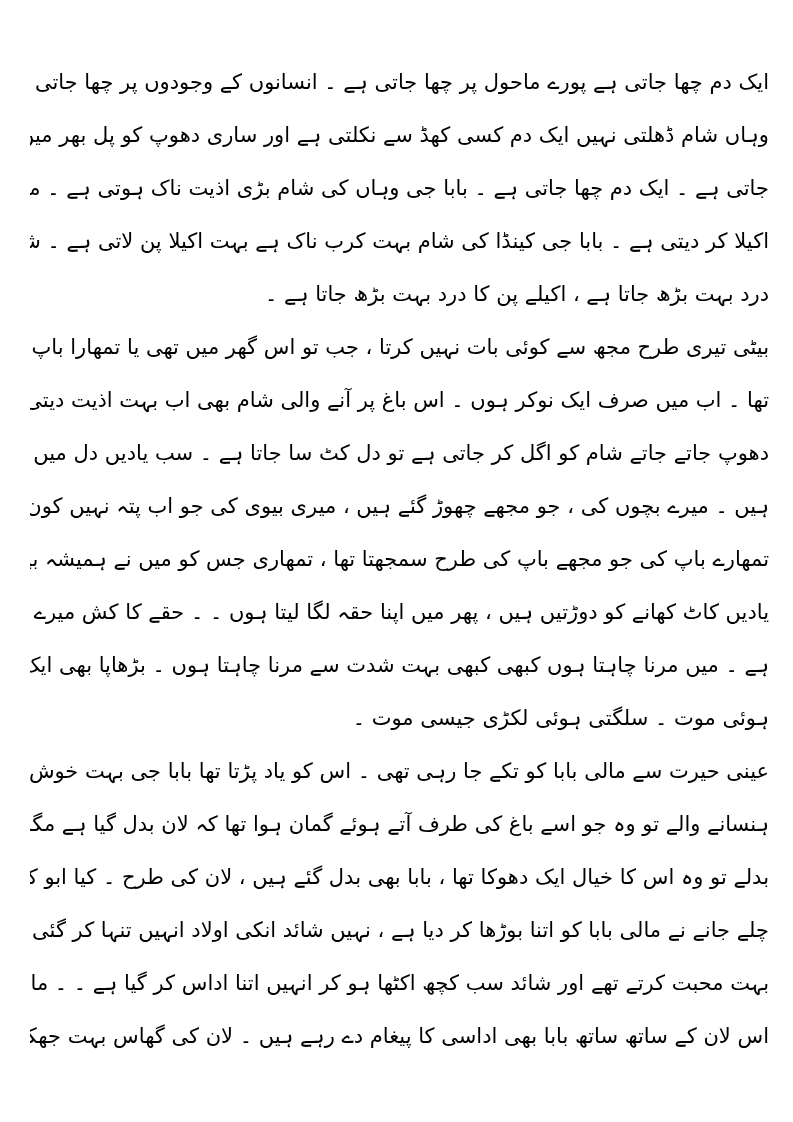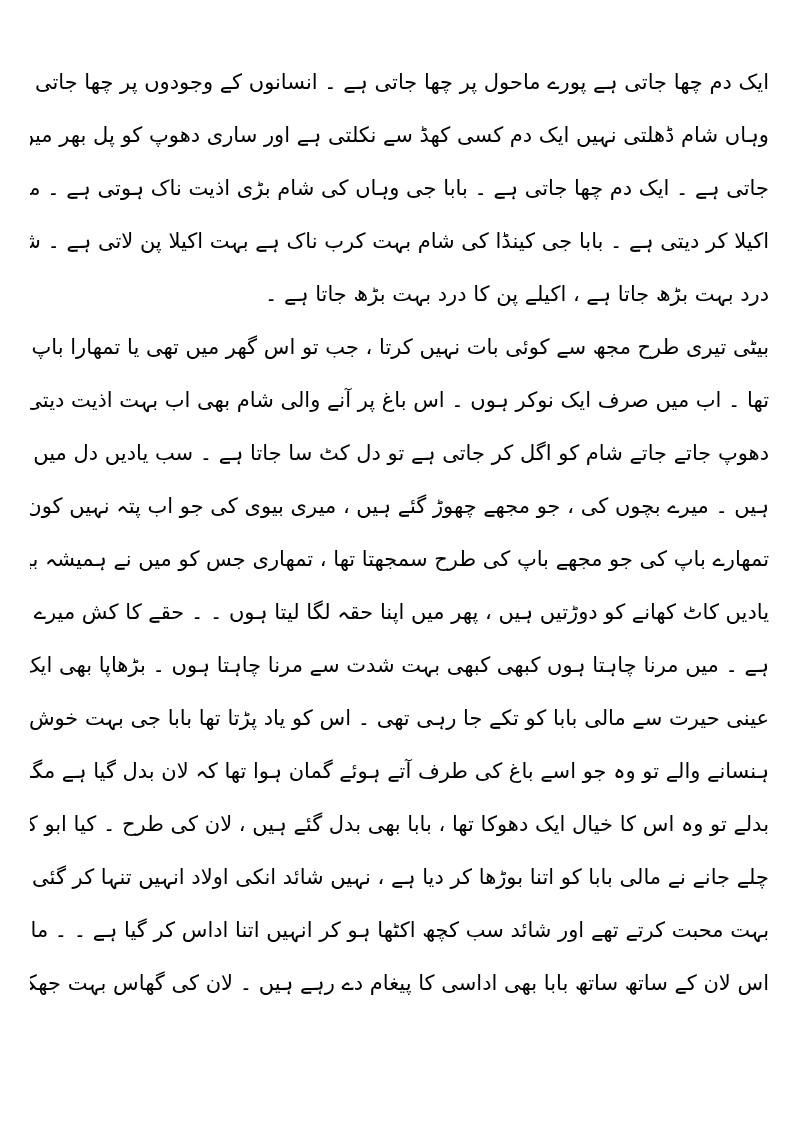--- a/index.html
+++ b/index.html
@@ -52,20 +52,21 @@
     <div class="line">اکیلا کر دیتی ہے ۔ بابا جی کینڈا کی شام بہت کرب ناک ہے بہت اکیلا پن لاتی ہے ۔ شام کے اترتے ہی</div>
     <div class="line para-end">درد بہت بڑھ جاتا ہے ، اکیلے پن کا درد بہت بڑھ جاتا ہے ۔</div>
 
     <div class="line">بیٹی تیری طرح مجھ سے کوئی بات نہیں کرتا ، جب تو اس گھر میں تھی یا تمھارا باپ تھا ، تو میں مالی بابا تھا ، کا کا</div>
     <div class="line">تھا ۔ اب میں صرف ایک نوکر ہوں ۔ اس باغ پر آنے والی شام بھی اب بہت اذیت دیتی ہے ، جب</div>
     <div class="line">دھوپ جاتے جاتے شام کو اگل کر جاتی ہے تو دل کٹ سا جاتا ہے ۔ سب یادیں دل میں گھر کرنے لگتی</div>
     <div class="line">ہیں ۔ میرے بچوں کی ، جو مجھے چھوڑ گئے ہیں ، میری بیوی کی جو اب پتہ نہیں کون سے آسمان پر ہو گی ،</div>
     <div class="line">تمھارے باپ کی جو مجھے باپ کی طرح سمجھتا تھا ، تمھاری جس کو میں نے ہمیشہ بیٹی مانا ہے ۔ یہ سب</div>
     <div class="line">یادیں کاٹ کھانے کو دوڑتیں ہیں ، پھر میں اپنا حقہ لگا لیتا ہوں ۔ ۔ حقے کا کش میرے آنسو اندر کھینچ لیتا</div>
     <div class="line">ہے ۔ میں مرنا چاہتا ہوں کبھی کبھی بہت شدت سے مرنا چاہتا ہوں ۔ بڑھاپا بھی ایک موت ہے بڑی سسکتی</div>
+    <div class="line para-end">ہوئی موت ۔ سلگتی ہوئی لکڑی جیسی موت ۔</div>
 
     <div class="line">عینی حیرت سے مالی بابا کو تکے جا رہی تھی ۔ اس کو یاد پڑتا تھا بابا جی بہت خوش رہنے والے تھے ، ہنسے</div>
     <div class="line">ہنسانے والے تو وہ جو اسے باغ کی طرف آتے ہوئے گمان ہوا تھا کہ لان بدل گیا ہے مگر بابا نہیں</div>
     <div class="line">بدلے تو وہ اس کا خیال ایک دھوکا تھا ، بابا بھی بدل گئے ہیں ، لان کی طرح ۔ کیا ابو کی وفات اور میرے</div>
     <div class="line">چلے جانے نے مالی بابا کو اتنا بوڑھا کر دیا ہے ، نہیں شائد انکی اولاد انہیں تنہا کر گئی ہے ، شائد بیوی سے</div>
     <div class="line">بہت محبت کرتے تھے اور شائد سب کچھ اکٹھا ہو کر انہیں اتنا اداس کر گیا ہے ۔ ۔ مالی بابا ایسے نہیں تھے ۔</div>
     <div class="line">اس لان کے ساتھ ساتھ بابا بھی اداسی کا پیغام دے رہے ہیں ۔ لان کی گھاس بہت جھکی جھکی ہے بابا کی</div>
 
   </div>
 </div>

